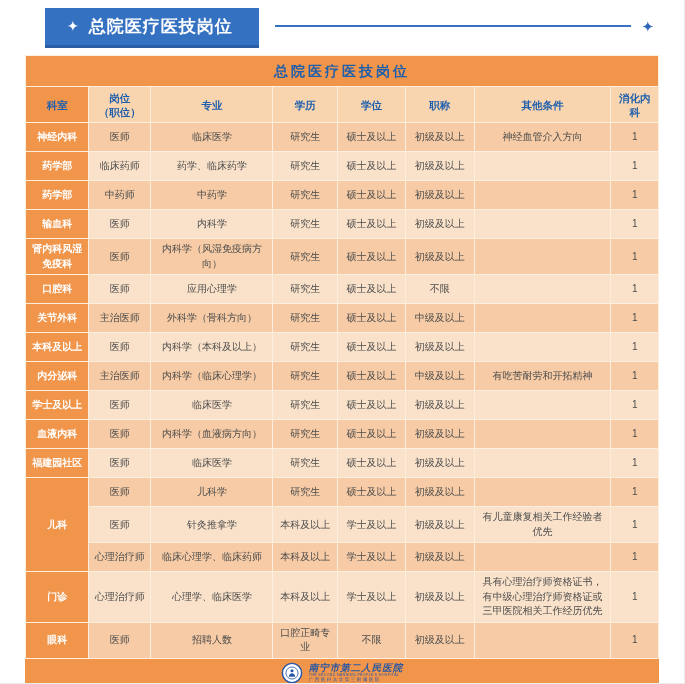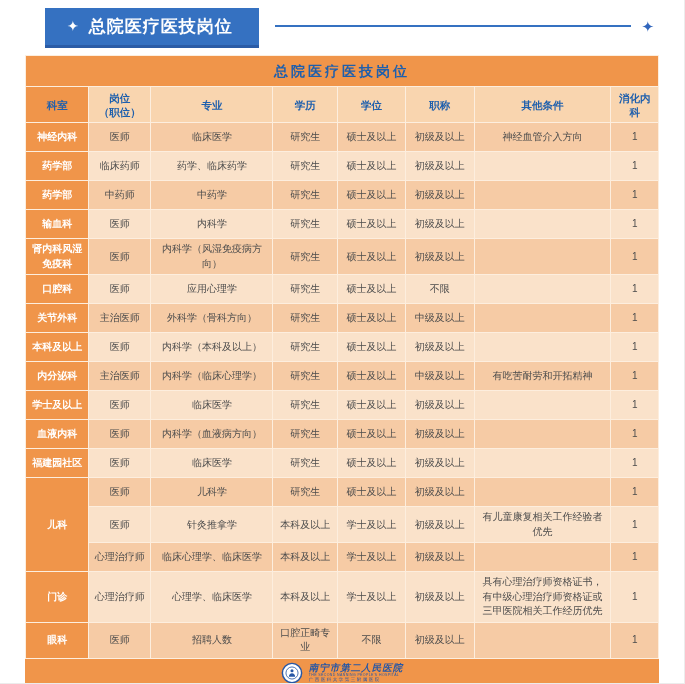--- a/index.html
+++ b/index.html
@@ -290,21 +290,21 @@
             <td>医师</td>
             <td>针灸推拿学</td>
             <td>本科及以上</td>
             <td>学士及以上</td>
             <td>初级及以上</td>
             <td>有儿童康复相关工作经验者优先</td>
             <td>1</td>
           </tr>
           <tr class="dark">
             <td>心理治疗师</td>
-            <td>临床心理学、临床医学</td>
+            <td>临床心理学、临床药师</td>
             <td>本科及以上</td>
             <td>学士及以上</td>
             <td>初级及以上</td>
             <td></td>
             <td>1</td>
           </tr>
           <tr class="light">
             <td class="dept" rowspan="1">门诊</td>
             <td>心理治疗师</td>
             <td>心理学、临床医学</td>

